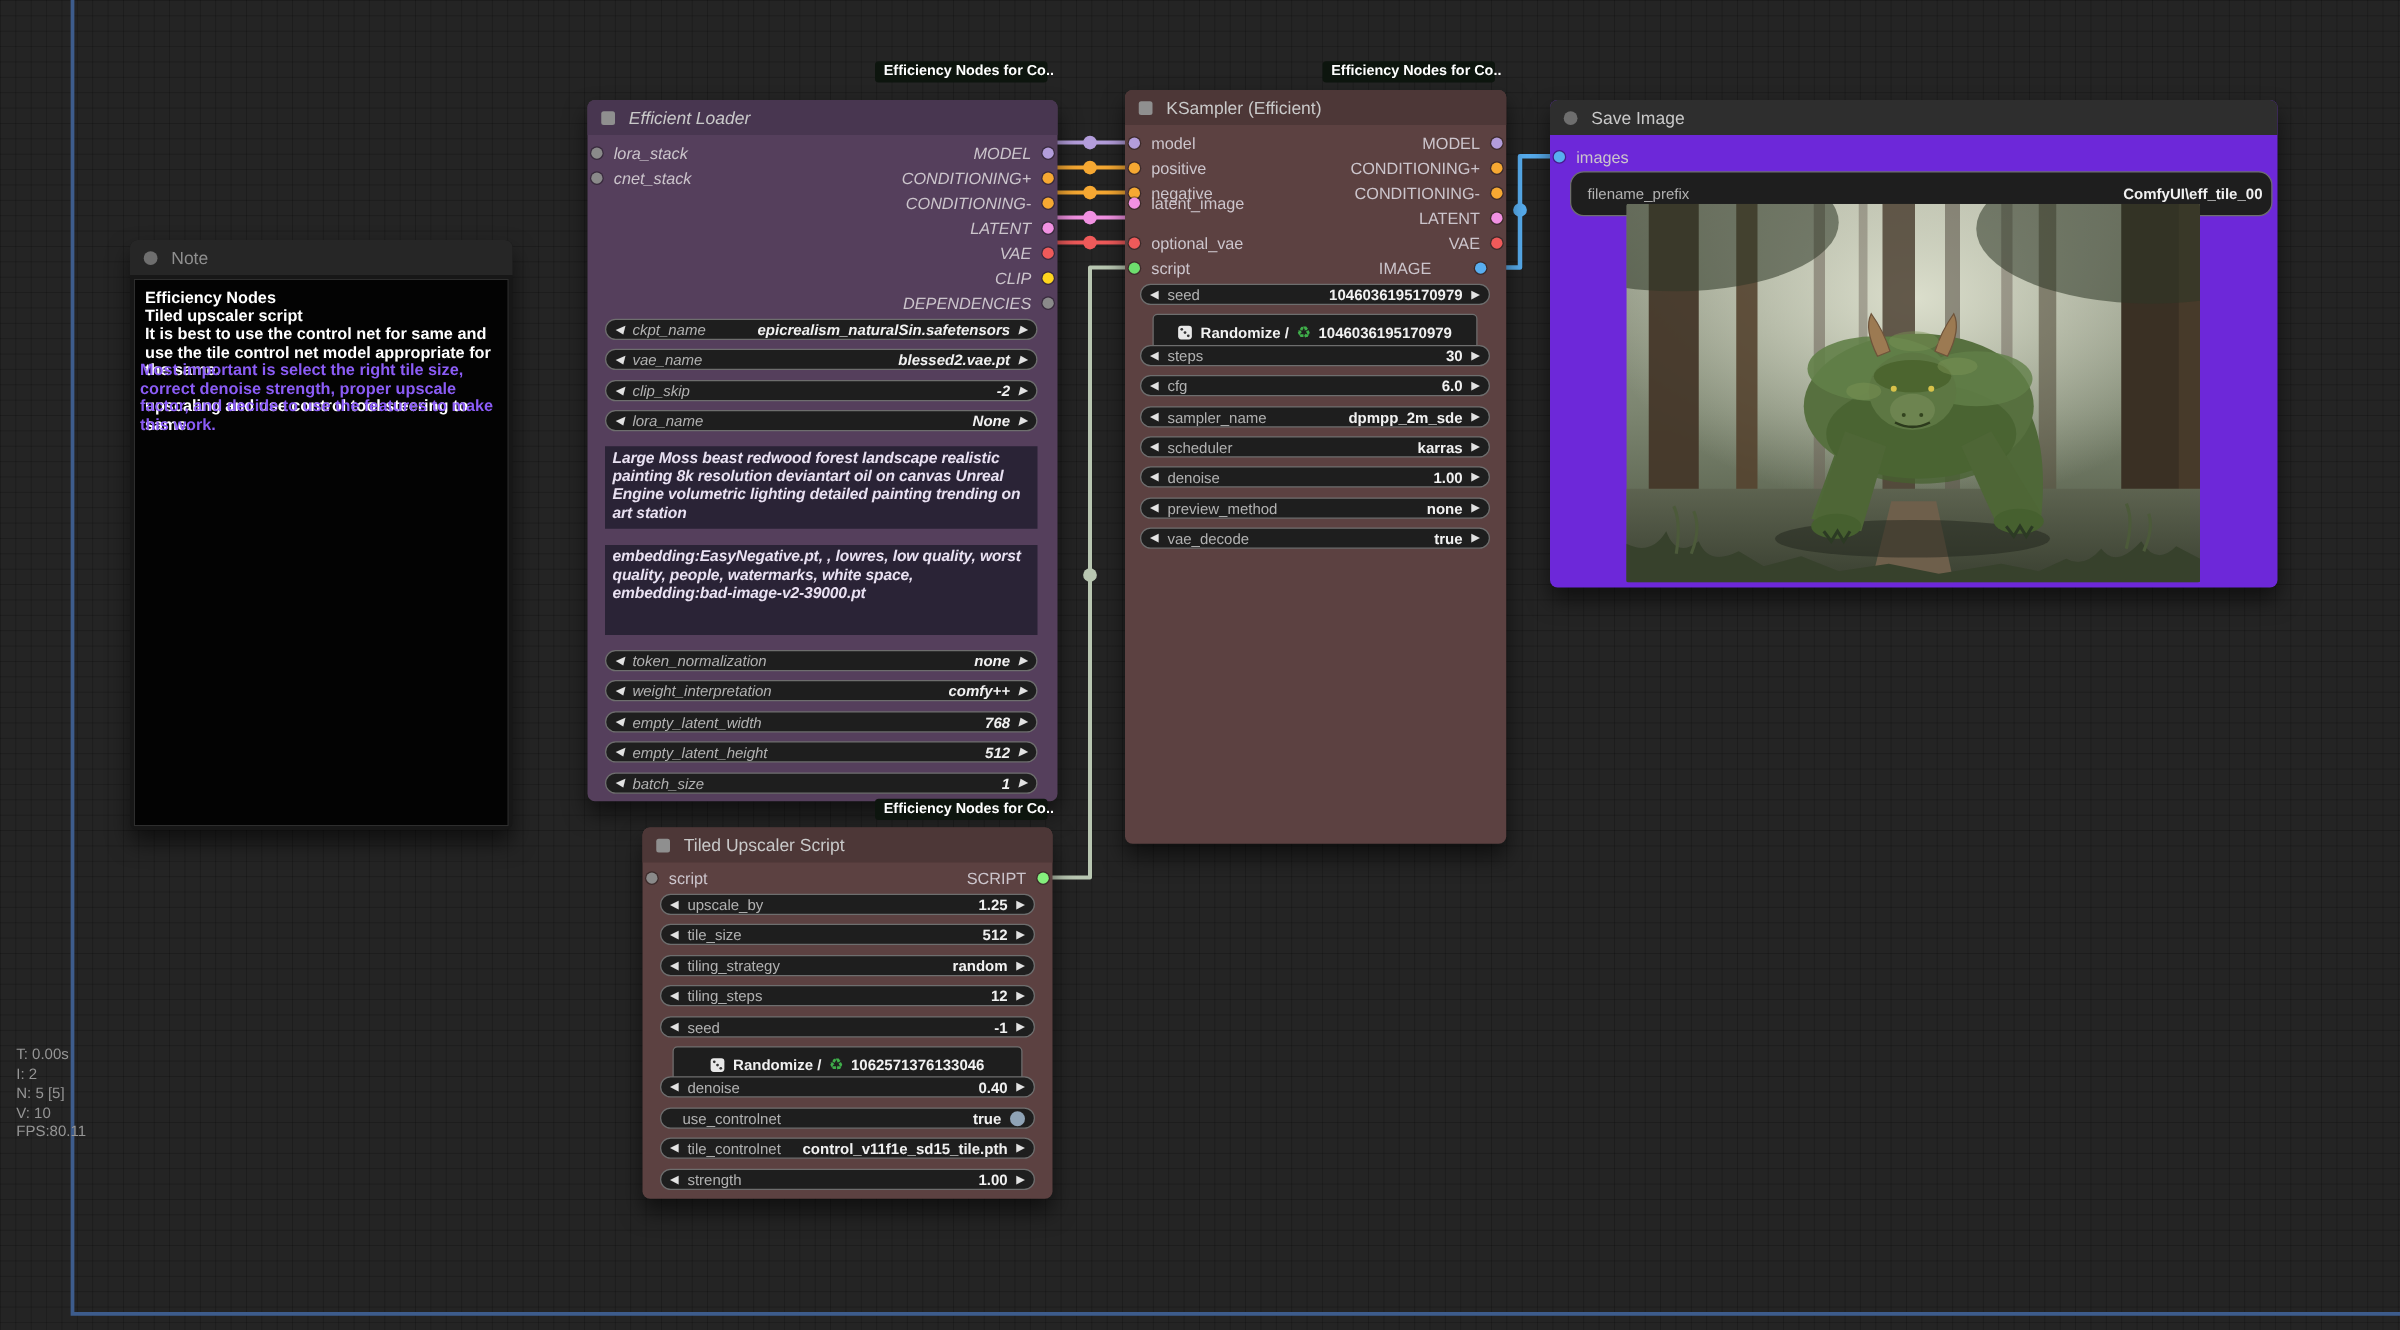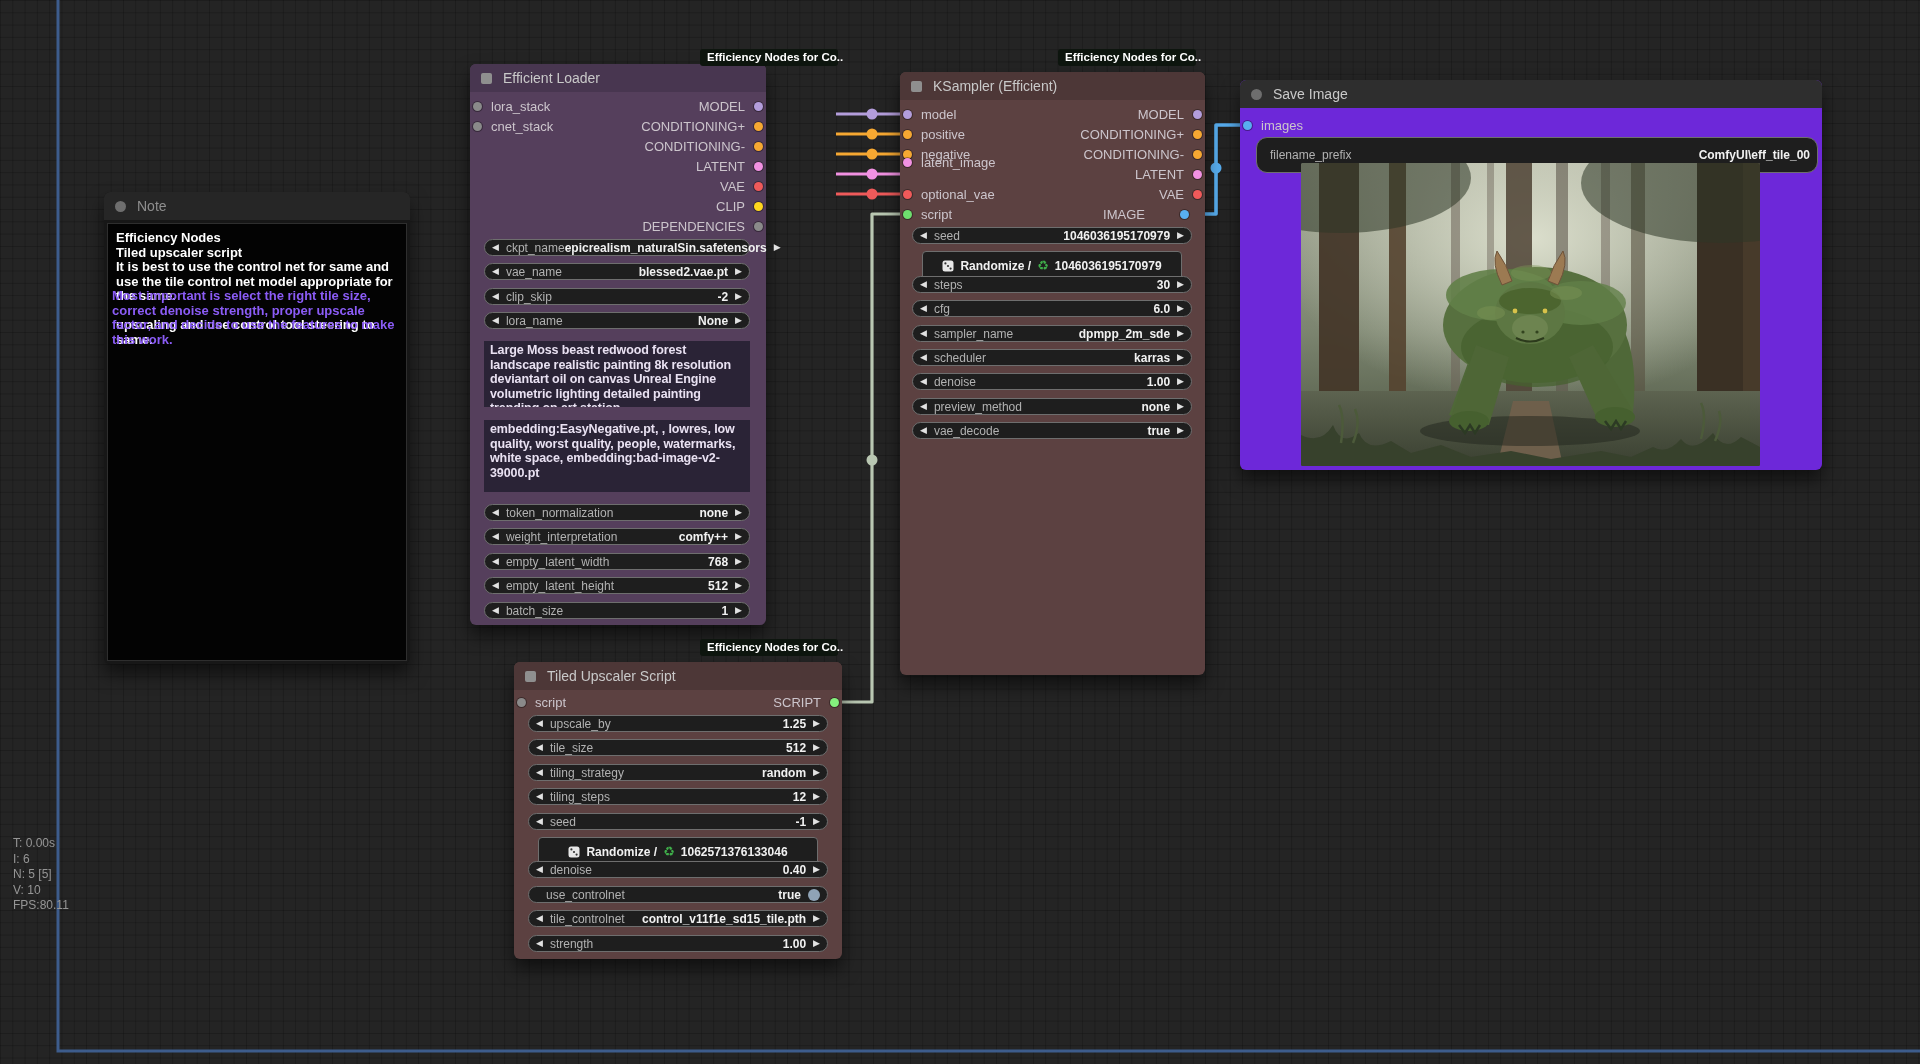--- a/index.html
+++ b/index.html
@@ -81,21 +81,21 @@
 the same.
 
 upscaling and use control tool steering to same.</div>
   <div class="note-overlay" style="top:97px;">Most important is select  the right tile size,
 correct denoise strength, proper upscale
 factor, and decide to use the features to make
 this work.</div>
 </div>
 
 <div class="badge" style="right:0;left:700px;top:49px;width:138px;box-sizing:border-box;text-align:center;">Efficiency Nodes for Co..</div>
-<div class="node n-loader" style="left:470px;top:64px;width:296px;height:561px;">
+<div class="node n-loader" style="left:470px;top:80px;width:376px;height:561px;font-style:italic;">
   <div class="node-header">
     <span class="sq-ico"></span>
     <span>Efficient Loader</span>
   </div>
 
   <div class="slot in" style="left:3px;top:32px;">
     <span class="dot" style="background-color: rgb(138, 138, 138);"></span>
     <span>lora_stack</span>
   </div>
   <div class="slot in" style="left:3px;top:52px;">
@@ -471,17 +471,17 @@
       </g>
 
       <path d="M0,303 L0,272 Q20,282 32,262 Q40,284 58,270 Q66,290 90,278 L110,290 L140,282 L170,294 L210,288 L250,296 L300,288 L330,294 L352,284 Q366,292 380,276 Q392,292 412,270 Q424,290 440,274 L459,284 L459,303 Z" fill="#37412c"></path>
       <path d="M40,280 q4,-26 -2,-38 M52,280 q8,-20 2,-34 M400,276 q6,-24 0,-36 M414,278 q8,-18 4,-30" stroke="#4c5a3a" stroke-width="2.5" fill="none"></path>
     </svg>
   </div>
 </div>
 
 <div class="stats">
   <div>T: 0.00s</div>
-  <div>I: 6</div>
+  <div>I: 2</div>
   <div>N: 5 [5]</div>
   <div>V: 10</div>
   <div>FPS:80.11</div>
 </div>
 
 </body></html>

